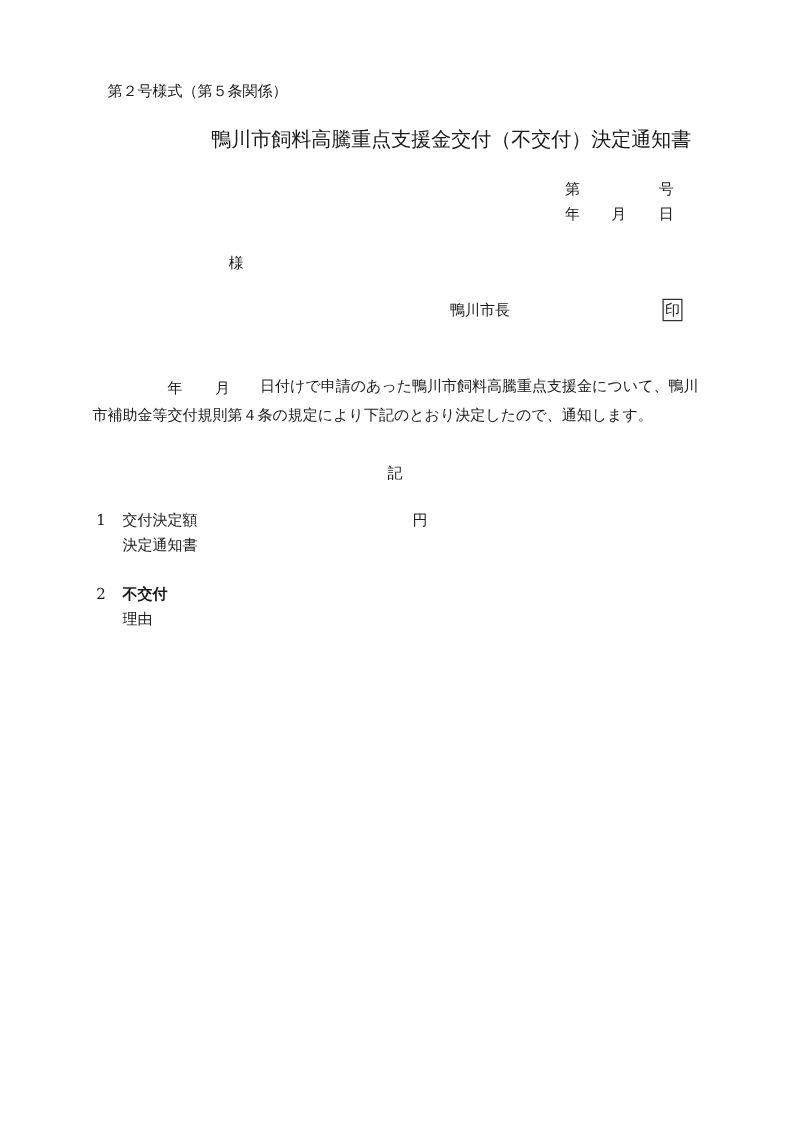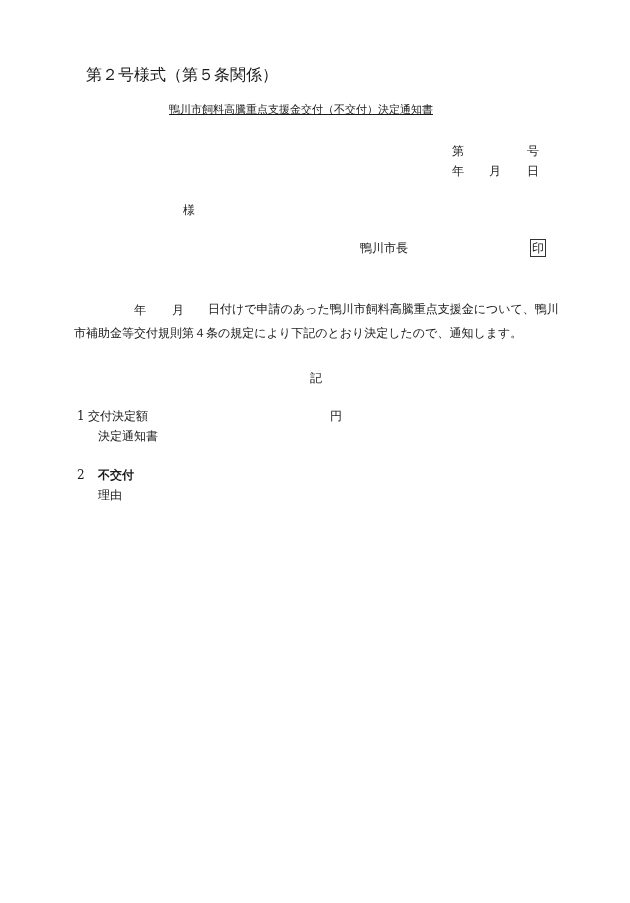--- a/index.html
+++ b/index.html
@@ -11,43 +11,43 @@
       width: 630px;
       height: 903px;
       position: relative;
       overflow: hidden;
       font-family: "DejaVu Serif", "Liberation Serif", serif;
       color: #1a1a1a;
       font-size: 12px;
       line-height: 1;
     }
     .abs { position: absolute; white-space: nowrap; }
-    .form-no { left: 86px; top: 67px; font-size: 16px; }
-    .title { left: 169px; top: 104px; font-size: 11px; text-decoration: underline; }
+    .form-no { left: 86px; top: 67px; font-size: 12px; }
+    .title { left: 169px; top: 104px; font-size: 16px; }
     .docnum-dai { left: 452px; top: 145px; }
     .docnum-go { left: 527px; top: 145px; }
     .date-nen { left: 452px; top: 165px; }
     .date-tsuki { left: 489px; top: 165px; }
     .date-hi { left: 527px; top: 165px; }
     .addressee { left: 183px; top: 204px; }
     .mayor { left: 360px; top: 242px; }
     .seal {
       left: 530px; top: 239px;
       width: 14px; height: 16px;
       border: 1px solid #333;
       font-size: 12px;
       display: flex; align-items: center; justify-content: center;
     }
     .body-l1-nen { left: 134px; top: 304px; }
     .body-l1-tsuki { left: 172px; top: 304px; }
     .body-l1-rest { left: 208px; top: 304px; font-family: Liberation Mono, monospace; }
-    .body-l2 { left: 74px; top: 327px; }
+    .body-l2 { left: 74px; top: 327px; font-family: Liberation Mono, monospace; }
     .ki { left: 310px; top: 372px; }
     .item1-num { left: 77px; top: 410px; }
-    .item1-label { left: 88px; top: 410px; text-align: right; }
+    .item1-label { left: 98px; top: 410px; text-align: right; }
     .item1-unit { left: 330px; top: 410px; }
     .item1-sub { left: 98px; top: 430px; }
     .item2-num { left: 77px; top: 469px; }
     .item2-label { left: 98px; top: 469px; font-weight: bold; }
     .item2-sub { left: 98px; top: 489px; }
   </style>
 </head>
 <body>
 
 <div>

